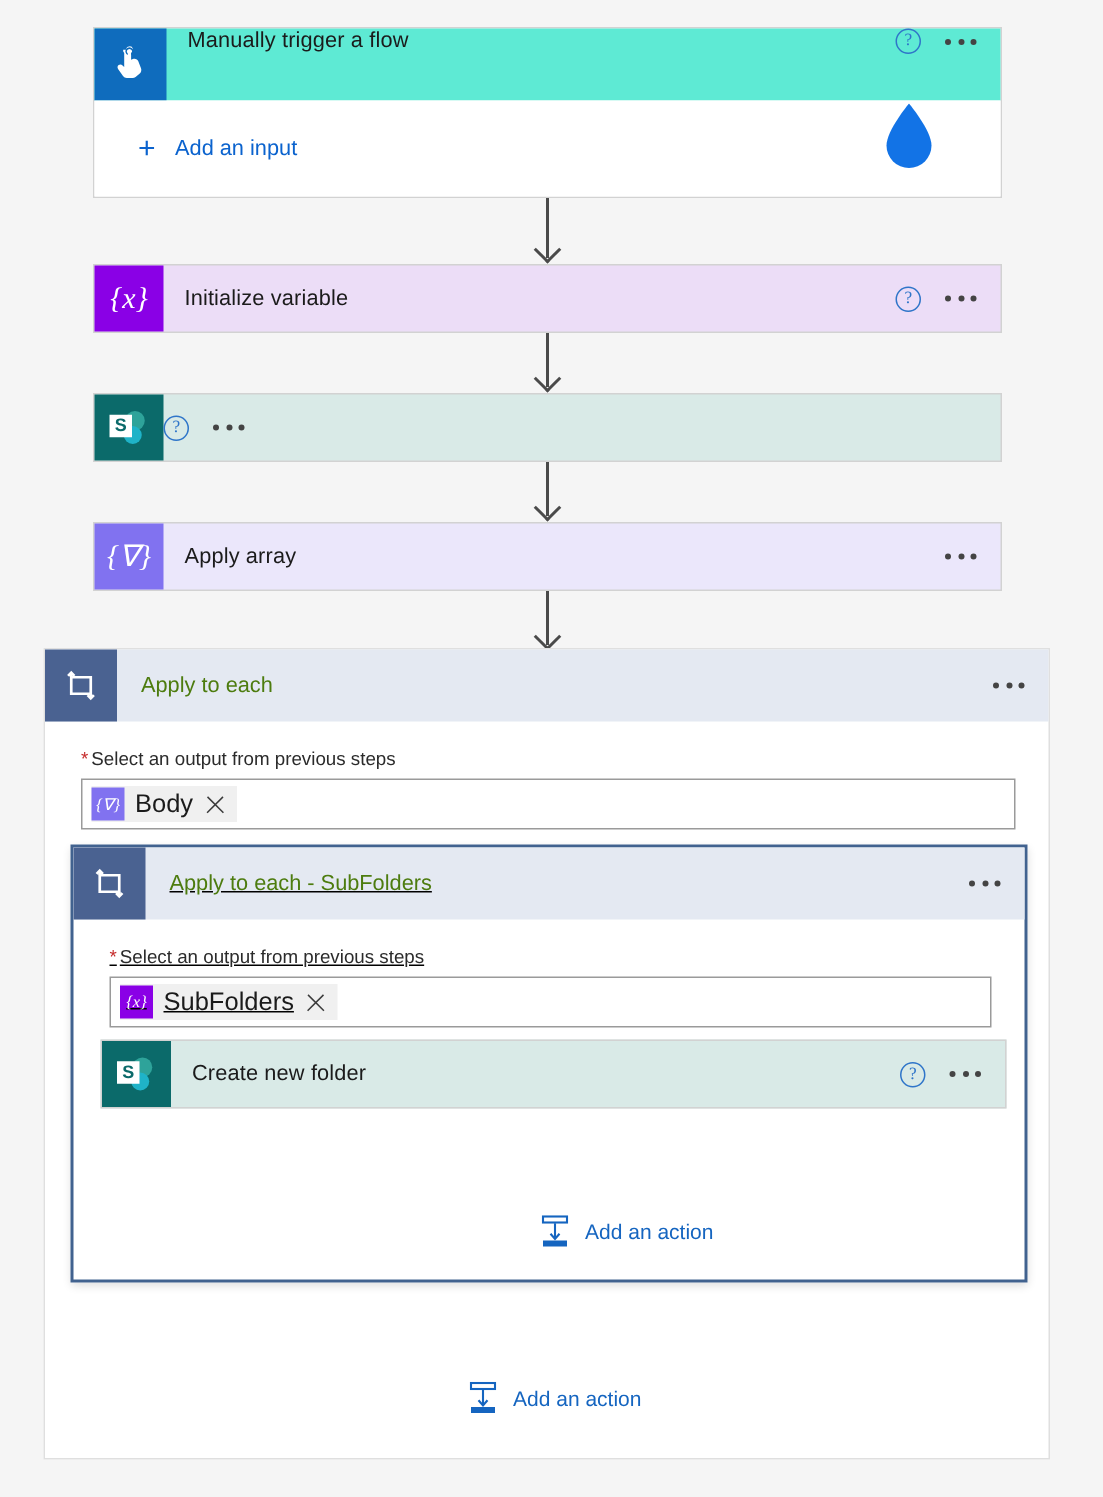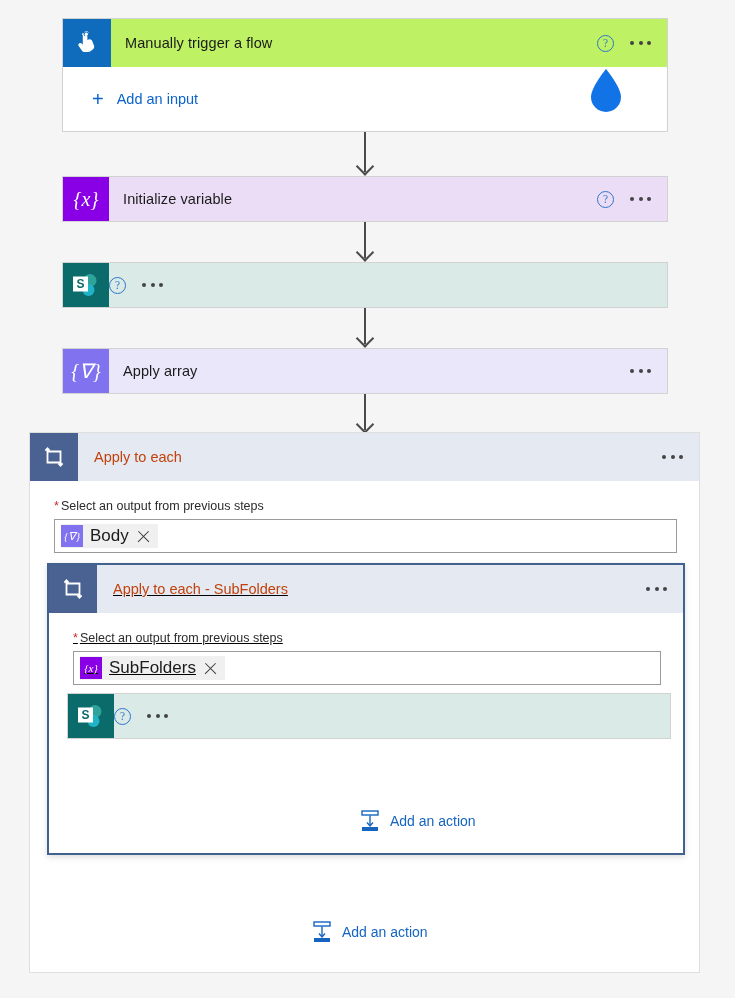--- a/index.html
+++ b/index.html
@@ -103,23 +103,23 @@
 
   
   #trigger-card {
     left: 62px; top: 18px;
     width: 606px; height: 114px;
     flex-direction: column;
     background: #ffffff;
   }
   .trigger-bar {
     height: 48px;
-    background: #bef264;
-    display: flex;
-    align-items: center;
+    background: #5eead4;
+    display: flex;
+    align-items: flex-start;
   }
   .trigger-body {
     flex: 1;
     position: relative;
     display: flex;
     align-items: center;
     background: #fff;
   }
   .add-input {
     display: flex;
@@ -180,21 +180,21 @@
   .loop-head {
     display: flex;
     align-items: center;
     height: 48px;
     background: #e4e9f2;
   }
   .loop-head .sq-slate { width: 48px; height: 48px; }
   .loop-title {
     flex: 1;
     font-size: 14.5px;
-    color: #c2410c;
+    color: #4d7c0f;
     padding-left: 16px;
     white-space: nowrap;
   }
 
   .field-block { padding: 18px 22px 0 24px; }
   .field-label {
     font-size: 12.5px;
     color: #2b2b2b;
     margin-bottom: 6px;
   }
@@ -447,20 +447,21 @@
           <div class="card-icon">
             <div class="sq sq-teal">
               <svg width="30" height="30" viewBox="0 0 30 30">
                 <circle cx="19" cy="10.5" r="6.5" fill="#2ea39a"></circle>
                 <circle cx="17.5" cy="20" r="6" fill="#1fb3c8"></circle>
                 <rect x="2" y="6.5" width="15" height="15" fill="#ffffff"></rect>
                 <text x="9.5" y="17.6" font-family="Liberation Sans, sans-serif" font-size="12" font-weight="bold" fill="#0b6a6a" text-anchor="middle">S</text>
               </svg>
             </div>
           </div>
+          <div class="card-title">Create new folder</div>
           <div class="card-actions">
             <div class="help-icon">?</div>
             <div class="ellipsis">
                 <i></i>
                 <i></i>
                 <i></i>
               </div>
           </div>
         </div>
       </div>

